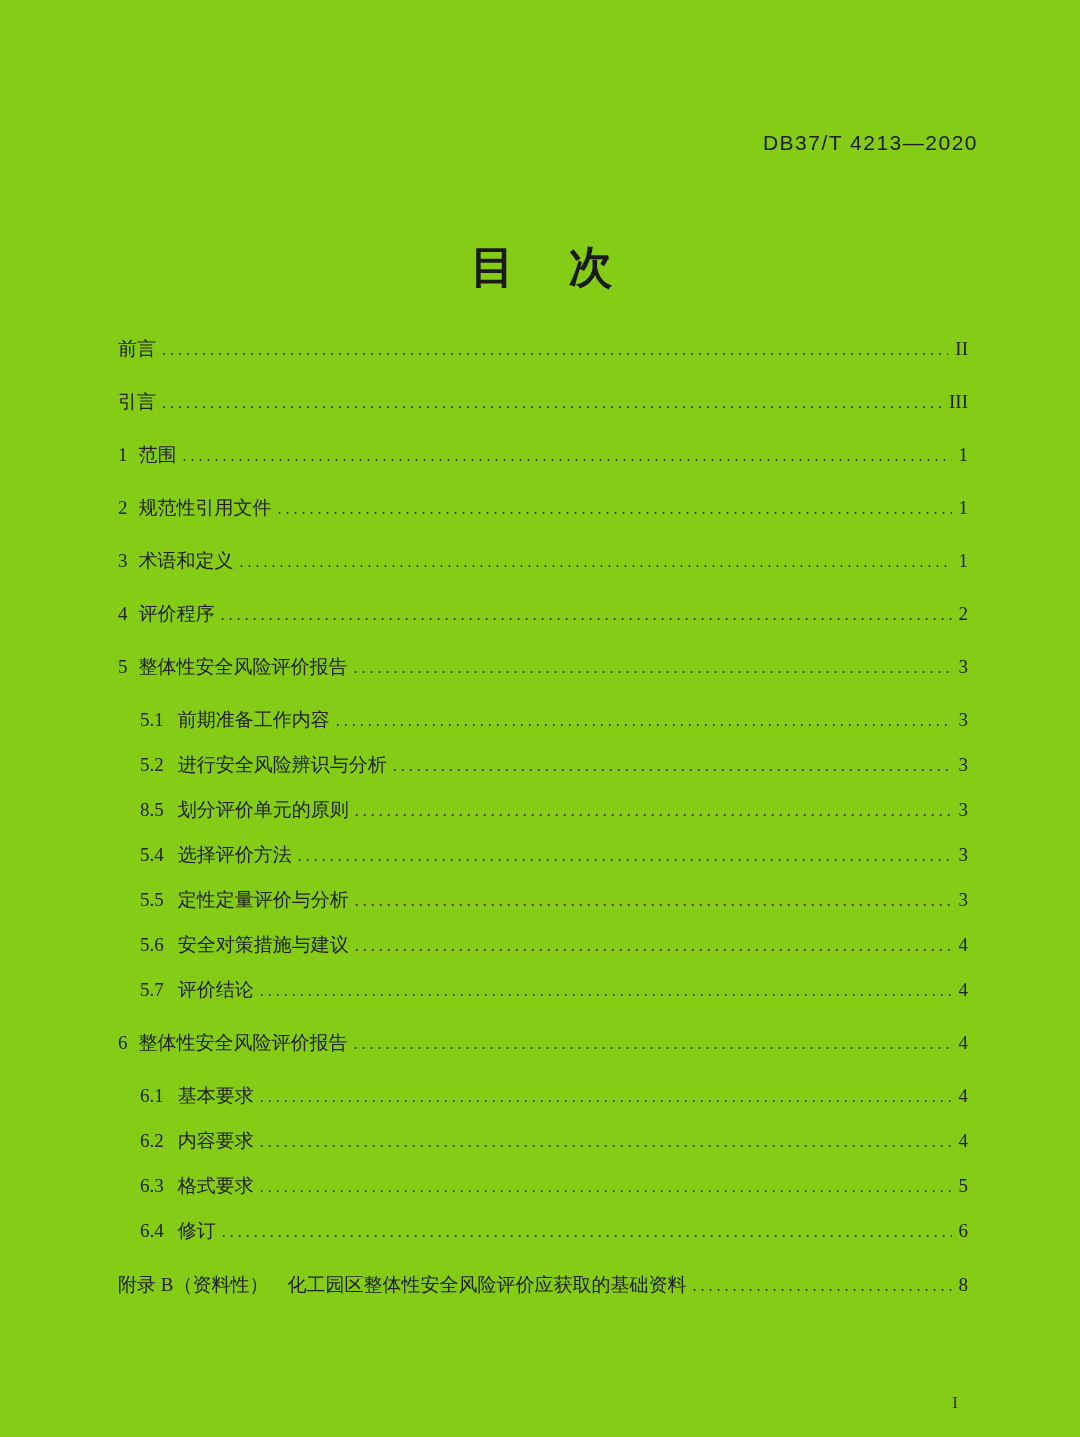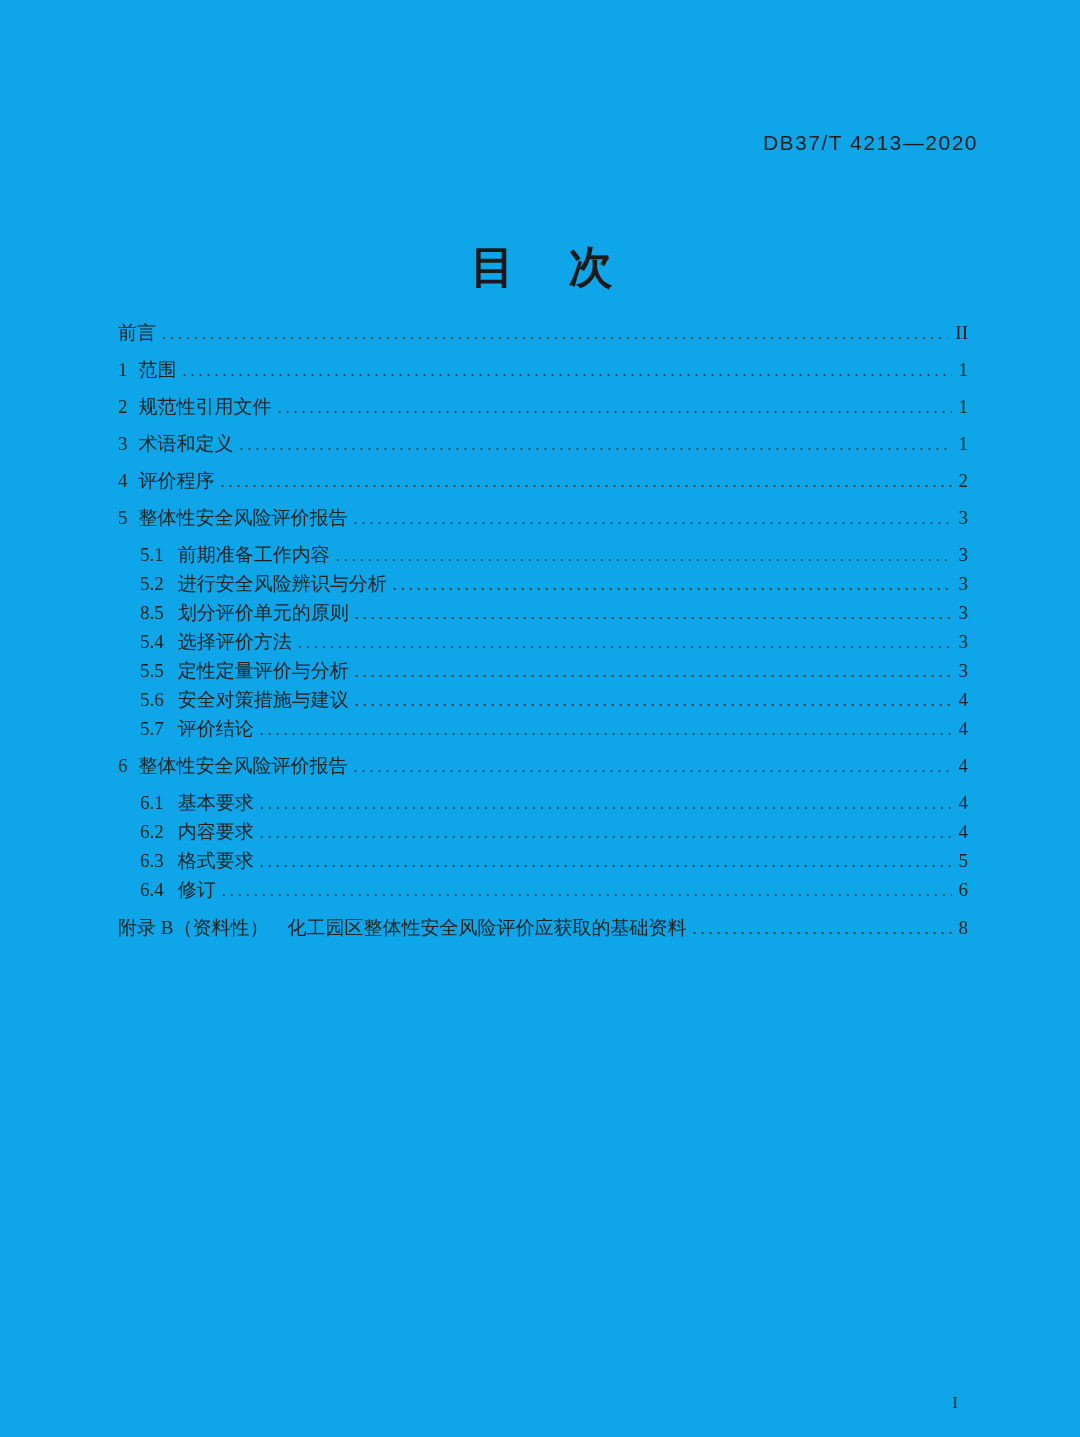--- a/index.html
+++ b/index.html
@@ -4,21 +4,21 @@
 <style>
   html, body {
     margin: 0;
     padding: 0;
     background: #ffffff;
   }
   .page {
     position: relative;
     width: 1080px;
     height: 1437px;
-    background: #0ea5e9;
+    background: #84cc16;
     overflow: hidden;
     font-family: "Liberation Serif", "DejaVu Serif", serif;
     color: #222222;
   }
   .doc-code {
     position: absolute;
     top: 131px;
     right: 102px;
     font-family: "Liberation Sans", "DejaVu Sans", sans-serif;
     font-size: 21px;
@@ -65,20 +65,21 @@
   }
   .leader::after {
     content: ". . . . . . . . . . . . . . . . . . . . . . . . . . . . . . . . . . . . . . . . . . . . . . . . . . . . . . . . . . . . . . . . . . . . . . . . . . . . . . . . . . . . . . . . . . . . . . . . . . . . . . . . . . . . . . . . . . . . . . . . . . . . . . . . . . . . ";
     letter-spacing: 0px;
     font-size: 16px;
   }
   .pg {
     flex: 0 0 auto;
     text-align: right;
     color: #222222;
+    margin-top: 16px;
   }
   .footer-page-num {
     position: absolute;
     bottom: 24px;
     right: 122px;
     font-size: 17px;
     color: #333333;
   }
 </style>
 </head>
@@ -92,20 +93,26 @@
 
   <div class="toc">
 
     <div class="toc-row l0">
 
       <span class="ttl">前言</span>
       <span class="leader"></span>
       <span class="pg">II</span>
     </div>
 
+    <div class="toc-row l0">
+
+      <span class="ttl">引言</span>
+      <span class="leader"></span>
+      <span class="pg">III</span>
+    </div>
 
     <div class="toc-row l0">
       <span class="num">1</span>
       <span class="ttl">范围</span>
       <span class="leader"></span>
       <span class="pg">1</span>
     </div>
 
     <div class="toc-row l0">
       <span class="num">2</span>

